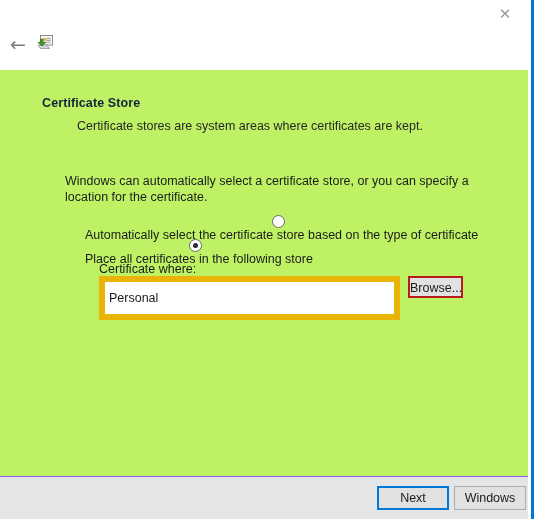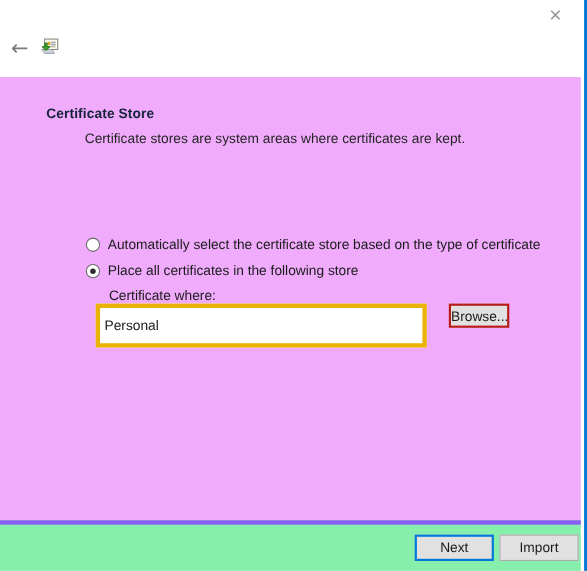--- a/index.html
+++ b/index.html
@@ -83,21 +83,21 @@
     white-space: nowrap;
   }
 
   
   .content {
     position: absolute;
     left: 0;
     top: 70px;
     right: 3px;
     bottom: 42px;
-    background: #f0abfc;
+    background: #bef264;
   }
 
   .section-heading {
     position: absolute;
     left: 42px;
     top: 26px;
     font-size: 12.5px;
     font-weight: bold;
     color: #16243b;
     letter-spacing: 0.1px;
@@ -121,20 +121,21 @@
     line-height: 16px;
   }
 
   
   .radio-row {
     position: absolute;
     left: 78px;
     display: flex;
     align-items: center;
     cursor: default;
+    flex-direction: column;
   }
   .radio-row.opt1 { top: 145px; }
   .radio-row.opt2 { top: 169px; }
 
   .radio-mark {
     width: 13px;
     height: 13px;
     border-radius: 50%;
     border: 1px solid #6b6b6b;
     background: #ffffff;
@@ -162,26 +163,26 @@
   
   .store-label {
     position: absolute;
     left: 99px;
     top: 192px;
     font-size: 12.5px;
     color: #1b1b1b;
   }
   .store-input {
     position: absolute;
-    left: 87px;
+    left: 99px;
     top: 206px;
     width: 301px;
     height: 21px;
     box-sizing: border-box;
-    border: 4px solid #eab308;
+    border: 6px solid #eab308;
     background: #ffffff;
     font-family: "Liberation Sans", sans-serif;
     font-size: 12.5px;
     color: #1b1b1b;
     padding: 16px 4px;
     outline: none;
   }
   .browse-button {
     position: absolute;
     left: 408px;
@@ -199,22 +200,22 @@
     line-height: 20px;
   }
 
   
   .footer {
     position: absolute;
     left: 0;
     right: 3px;
     bottom: 0;
     height: 42px;
-    background: #86efac;
-    border-top: 4px solid #8b5cf6;
+    background: #e5e5e5;
+    border-top: 1px solid #8b5cf6;
   }
   .footer-btn {
     position: absolute;
     top: 9px;
     width: 72px;
     height: 24px;
     box-sizing: border-box;
     background: #e1e1e1;
     border: 1px solid #adadad;
     font-family: "Liberation Sans", sans-serif;
@@ -262,36 +263,37 @@
       </svg>
     </span>
 
   </div>
 
   <div class="content">
 
     <div class="section-heading">Certificate Store</div>
     <div class="section-sub">Certificate stores are system areas where certificates are kept.</div>
 
+    <div class="body-text">Windows can automatically select a certificate store, or you can specify a location for the certificate.</div>
 
     <div class="radio-row opt1">
       <span class="radio-mark"></span>
       <span class="radio-label">Automatically select the certificate store based on the type of certificate</span>
     </div>
 
     <div class="radio-row opt2">
       <span class="radio-mark checked"></span>
       <span class="radio-label">Place all certificates in the following store</span>
     </div>
 
     <div class="store-label">Certificate where:</div>
 
     <input class="store-input" type="text" value="Personal" style="">
 
     <button class="browse-button">Browse...</button>
   </div>
 
   <div class="footer">
     <button class="footer-btn next">Next</button>
-    <button class="footer-btn cancel">Import</button>
+    <button class="footer-btn cancel">Windows</button>
   </div>
 
 </div>
 
 </body></html>

